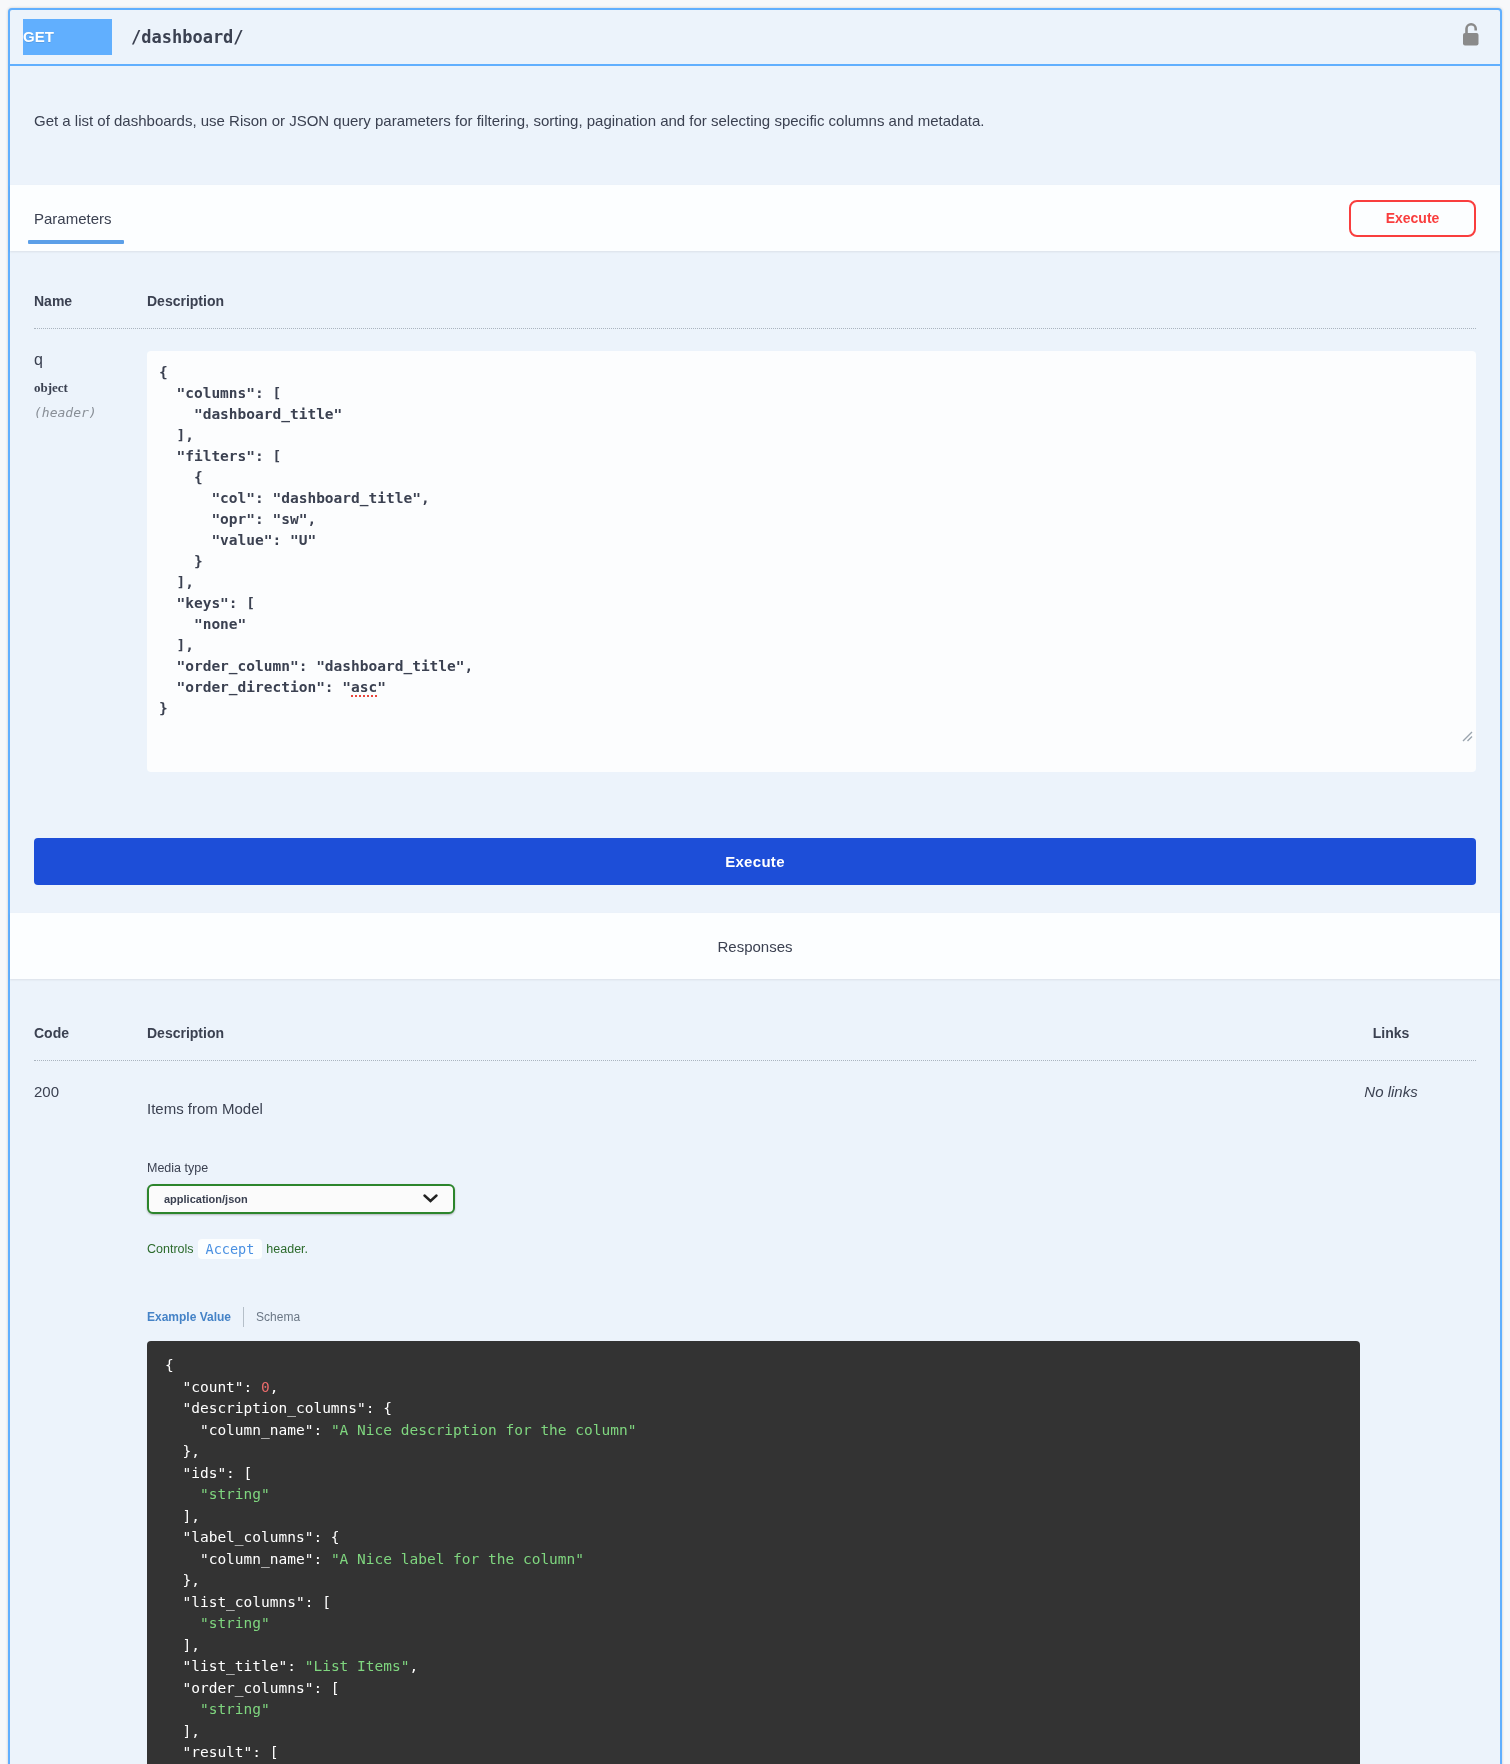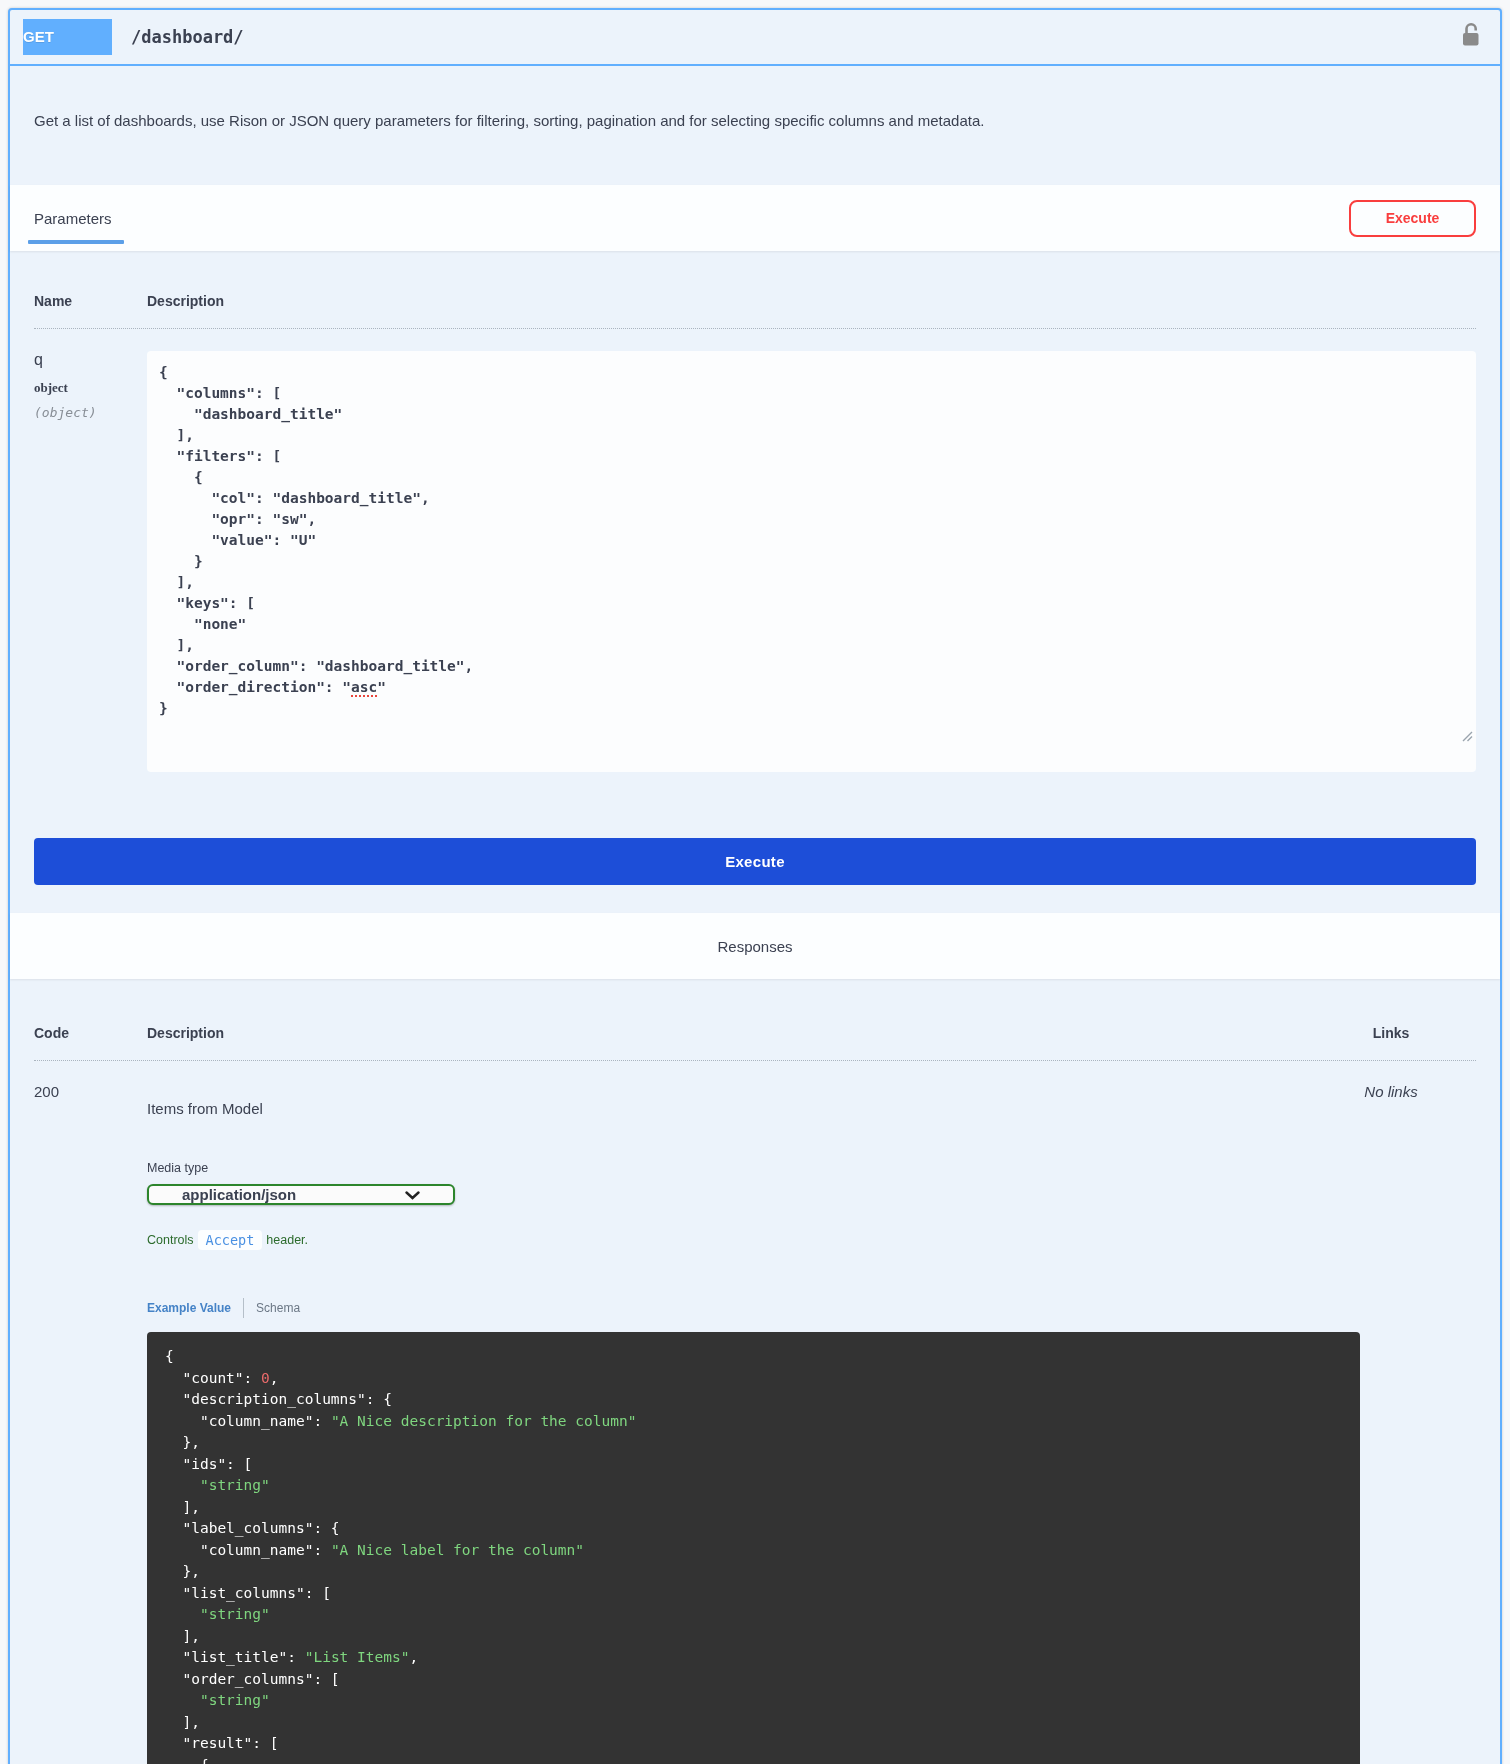--- a/index.html
+++ b/index.html
@@ -118,27 +118,27 @@
   }
 
   
   .responses-tbl { padding: 46px 24px 24px 24px; }
   .resp-code { font-size: 15px; }
   .no-links { font-style: italic; font-size: 15px; }
   .resp-text { font-size: 15px; margin-top: 17px; }
   .media-label { margin-top: 44px; font-size: 12.5px; color: #3b4151; }
   .media-select {
     margin-top: 9px;
-    width: 308px; height: 21px; box-sizing: border-box;
+    width: 308px; height: 30px; box-sizing: border-box;
     background: #fbfbfb;
     border: 2px solid #2c852c; border-radius: 6px;
     box-shadow: 0 1px 2px rgba(0,0,0,.25);
     display: flex; align-items: center; justify-content: space-between;
-    padding: 0 33px;
-    font-weight: bold; font-size: 15px; color: #3b4151;
+    padding: 0 15px;
+    font-weight: bold; font-size: 11px; color: #3b4151;
     cursor: pointer;
   }
   .controls-line { margin-top: 9px; font-size: 12.5px; color: #2c6b2c; display: flex; align-items: center; }
   .accept-chip {
     font-family: "DejaVu Sans Mono", monospace;
     color: #4990e2; font-size: 13.5px;
     background: rgba(255,255,255,.85);
     border-radius: 4px; padding: 2px 8px; margin: 16px 4px;
     cursor: pointer;
   }
@@ -190,21 +190,21 @@
 
     <div class="tbl">
       <div class="tbl-head">
         <div class="col-name">Name</div>
         <div class="col-desc">Description</div>
       </div>
       <div class="tbl-row">
         <div class="col-name">
           <div class="param-name">q</div>
           <div class="param-type">object</div>
-          <div class="param-loc">(object)</div>
+          <div class="param-loc">(header)</div>
         </div>
         <div class="col-desc">
           <div class="q-editor" id="q-editor">{
   "columns": [
     "dashboard_title"
   ],
   "filters": [
     {
       "col": "dashboard_title",
       "opr": "sw",

